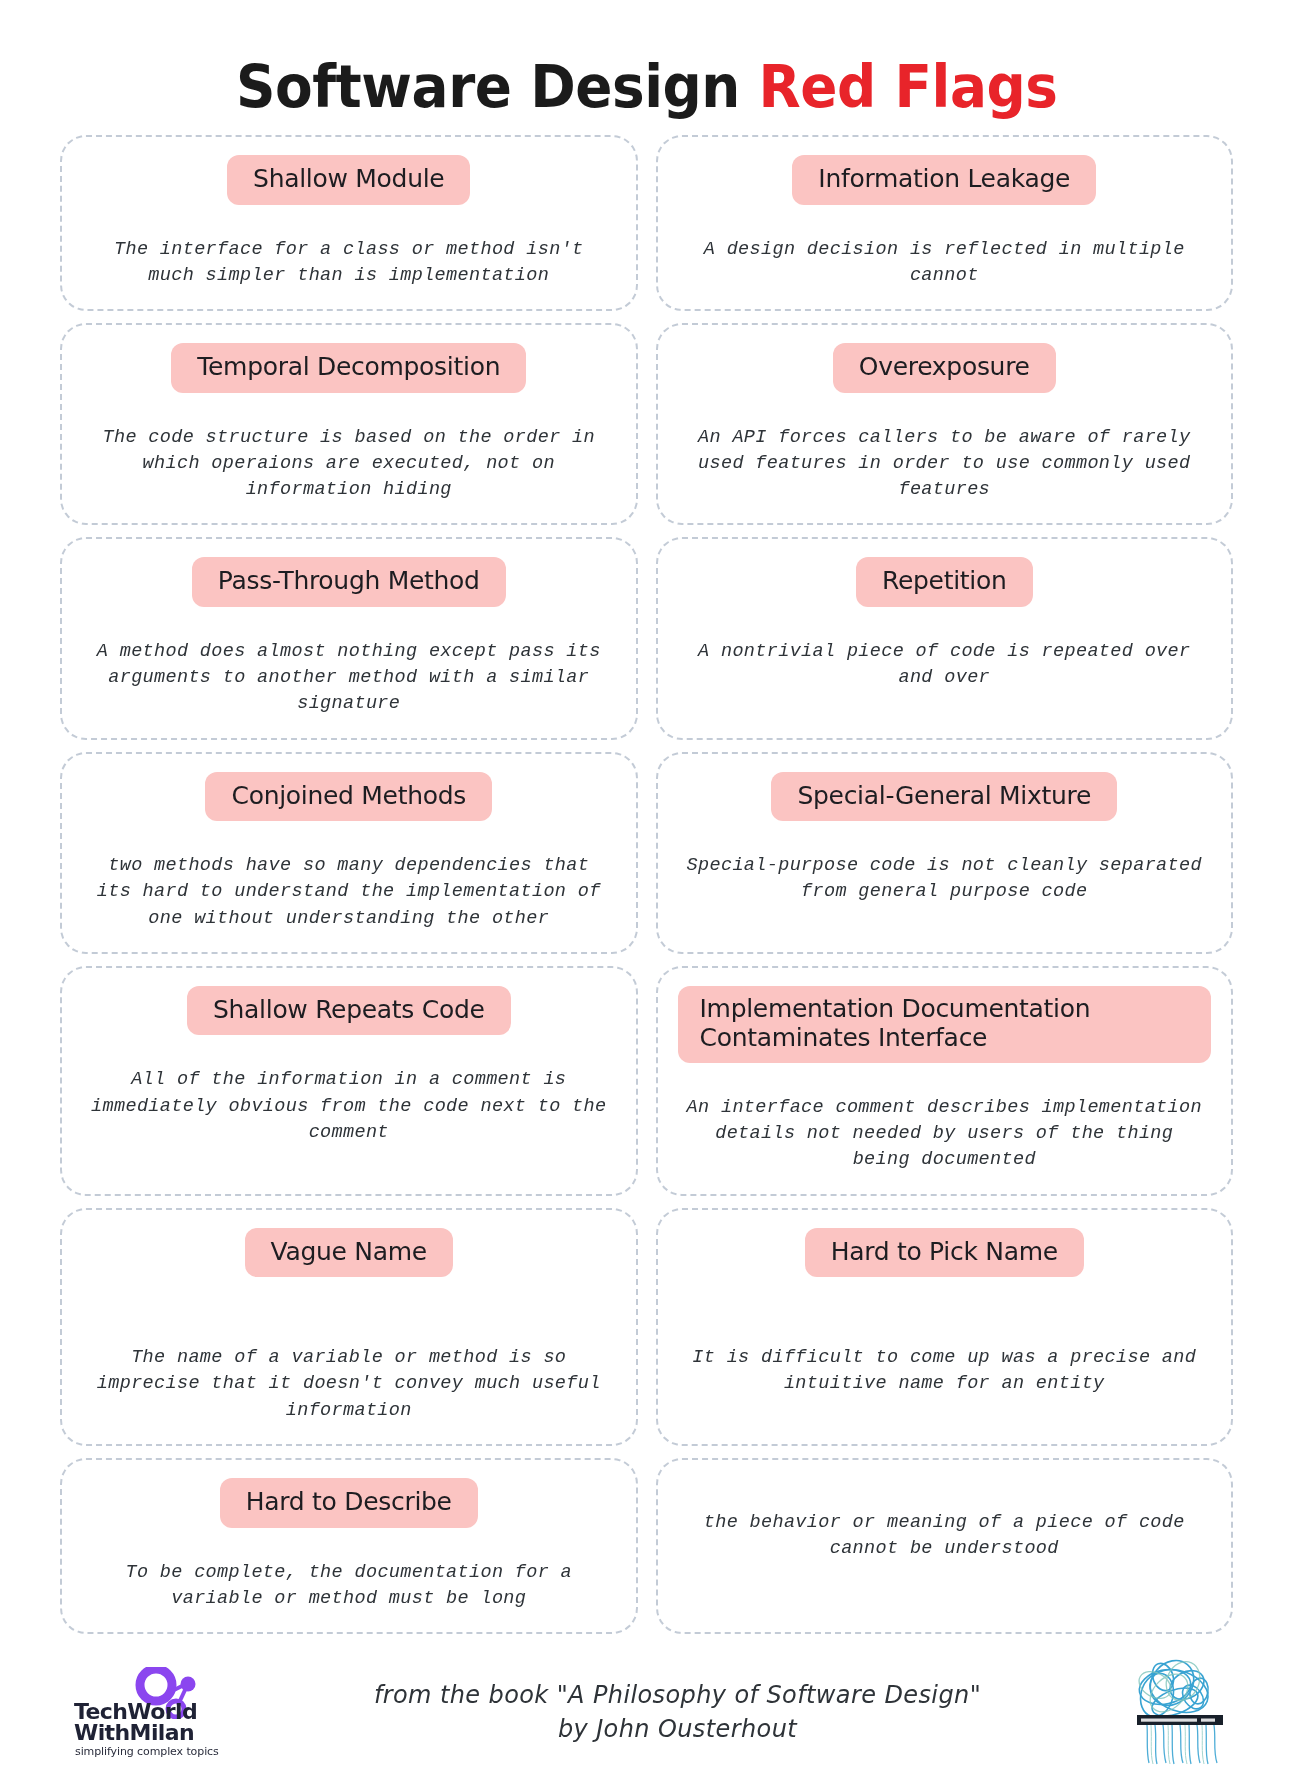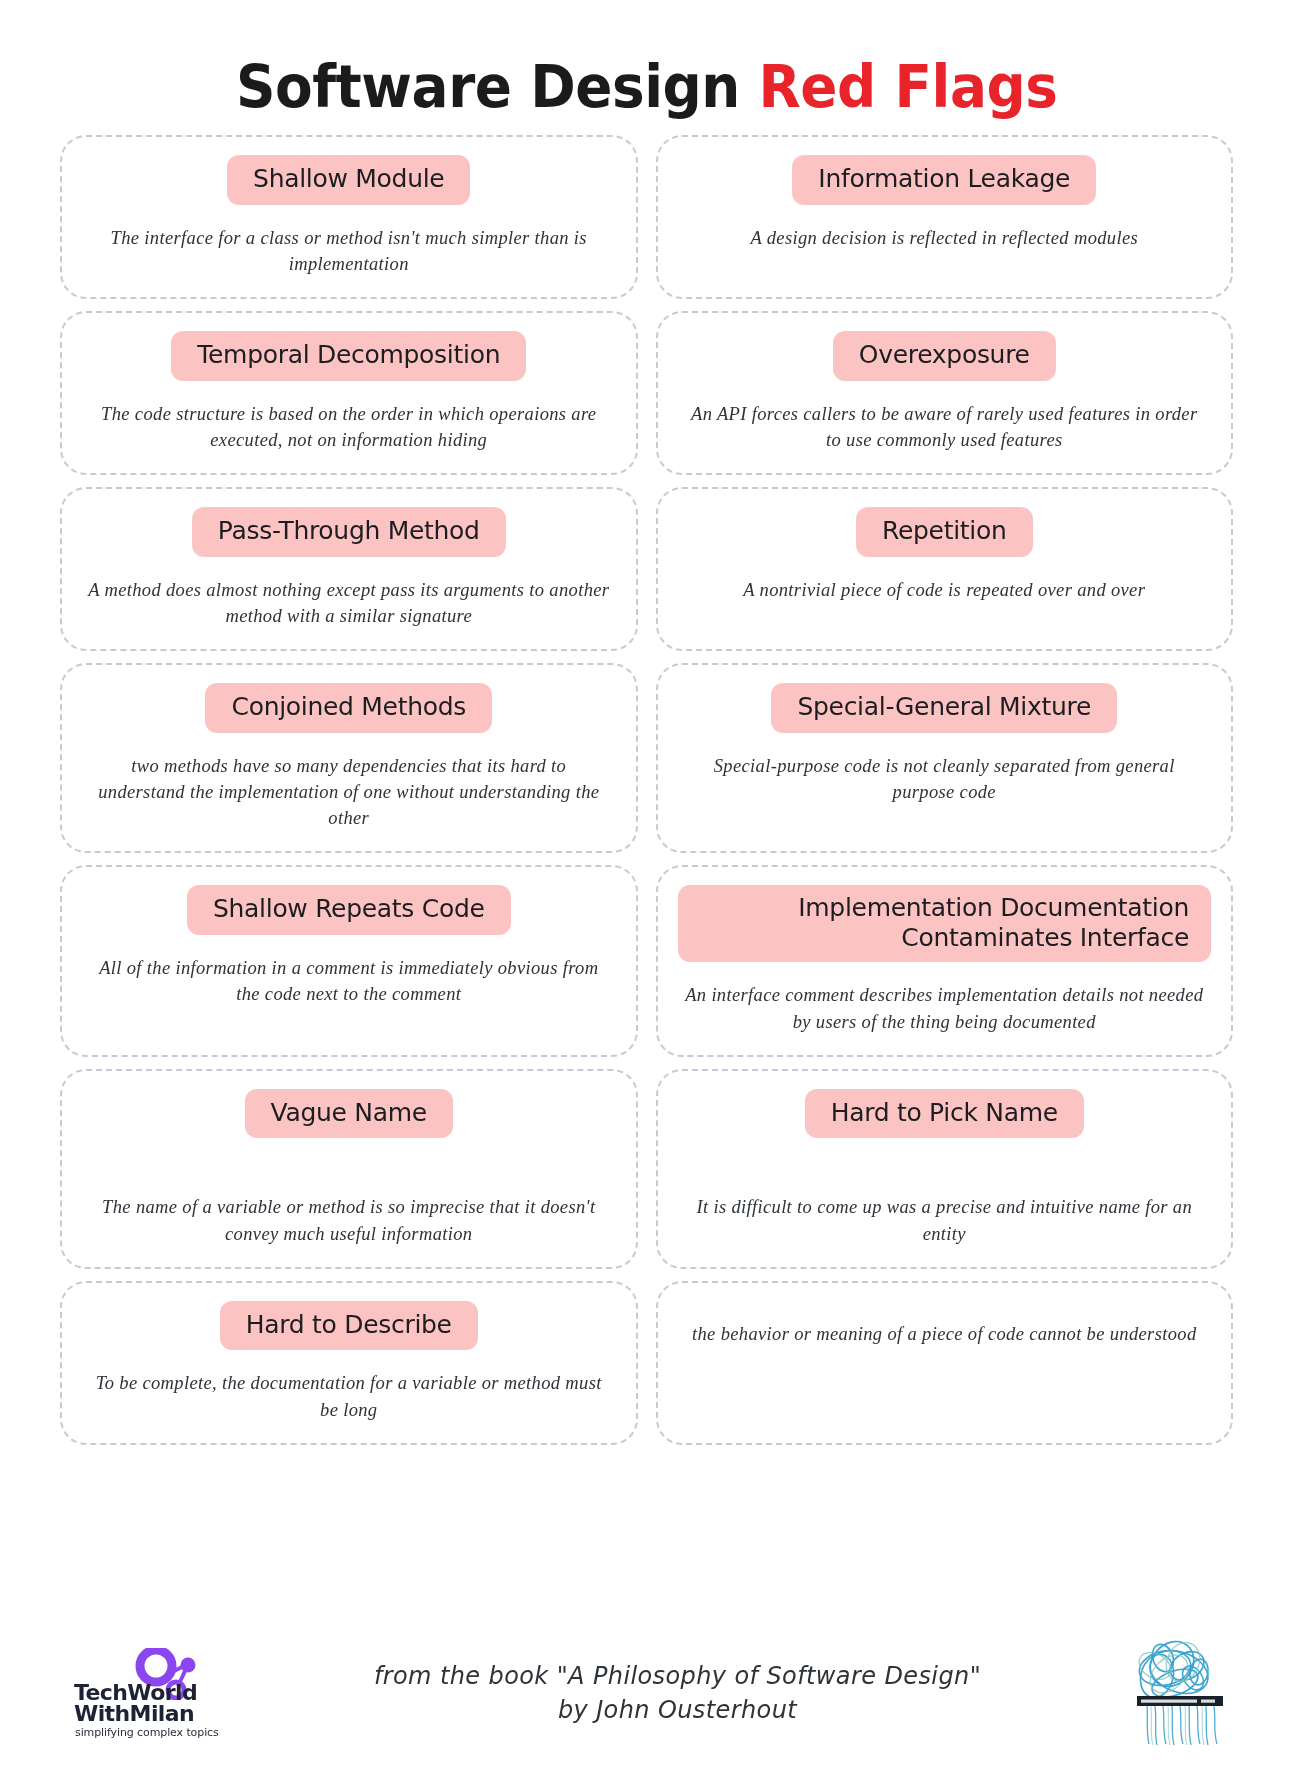--- a/index.html
+++ b/index.html
@@ -78,33 +78,33 @@
   .card-row-7 { min-height: 140px; }
 
   .pill {
     background: #fbc4c2;
     border-radius: 12px;
     padding: 9px 26px 11px 26px;
     font-family: "DejaVu Sans", sans-serif;
     font-size: 25px;
     font-weight: 400;
     color: #1d1d21;
-    text-align: right;
+    text-align: left;
     line-height: 1.18;
     letter-spacing: -0.3px;
     max-width: 100%;
     box-sizing: border-box;
   }
   .pill.two-line {
     padding: 8px 22px 10px 22px;
   }
 
   .desc {
-    margin-top: 20px;
-    font-family: Liberation Serif, serif;
+    margin-top: 32px;
+    font-family: Liberation Mono, monospace;
     font-size: 18.5px;
     font-style: italic;
     font-weight: 400;
     color: #2e3338;
     text-align: center;
     line-height: 1.42;
     letter-spacing: 0.35px;
     padding: 0 6px;
   }
 
@@ -191,21 +191,21 @@
   </div>
 
   <div class="grid">
 
     <div class="card card-row-1">
       <div class="pill">Shallow Module</div>
       <div class="desc">The interface for a class or method isn't much simpler than is implementation</div>
     </div>
     <div class="card card-row-1">
       <div class="pill">Information Leakage</div>
-      <div class="desc">A design decision is reflected in reflected modules</div>
+      <div class="desc">A design decision is reflected in multiple cannot</div>
     </div>
 
     <div class="card card-row-2">
       <div class="pill">Temporal Decomposition</div>
       <div class="desc">The code structure is based on the order in which operaions are executed, not on information hiding</div>
     </div>
     <div class="card card-row-2">
       <div class="pill">Overexposure</div>
       <div class="desc">An API forces callers to be aware of rarely used features in order to use commonly used features</div>
     </div>

